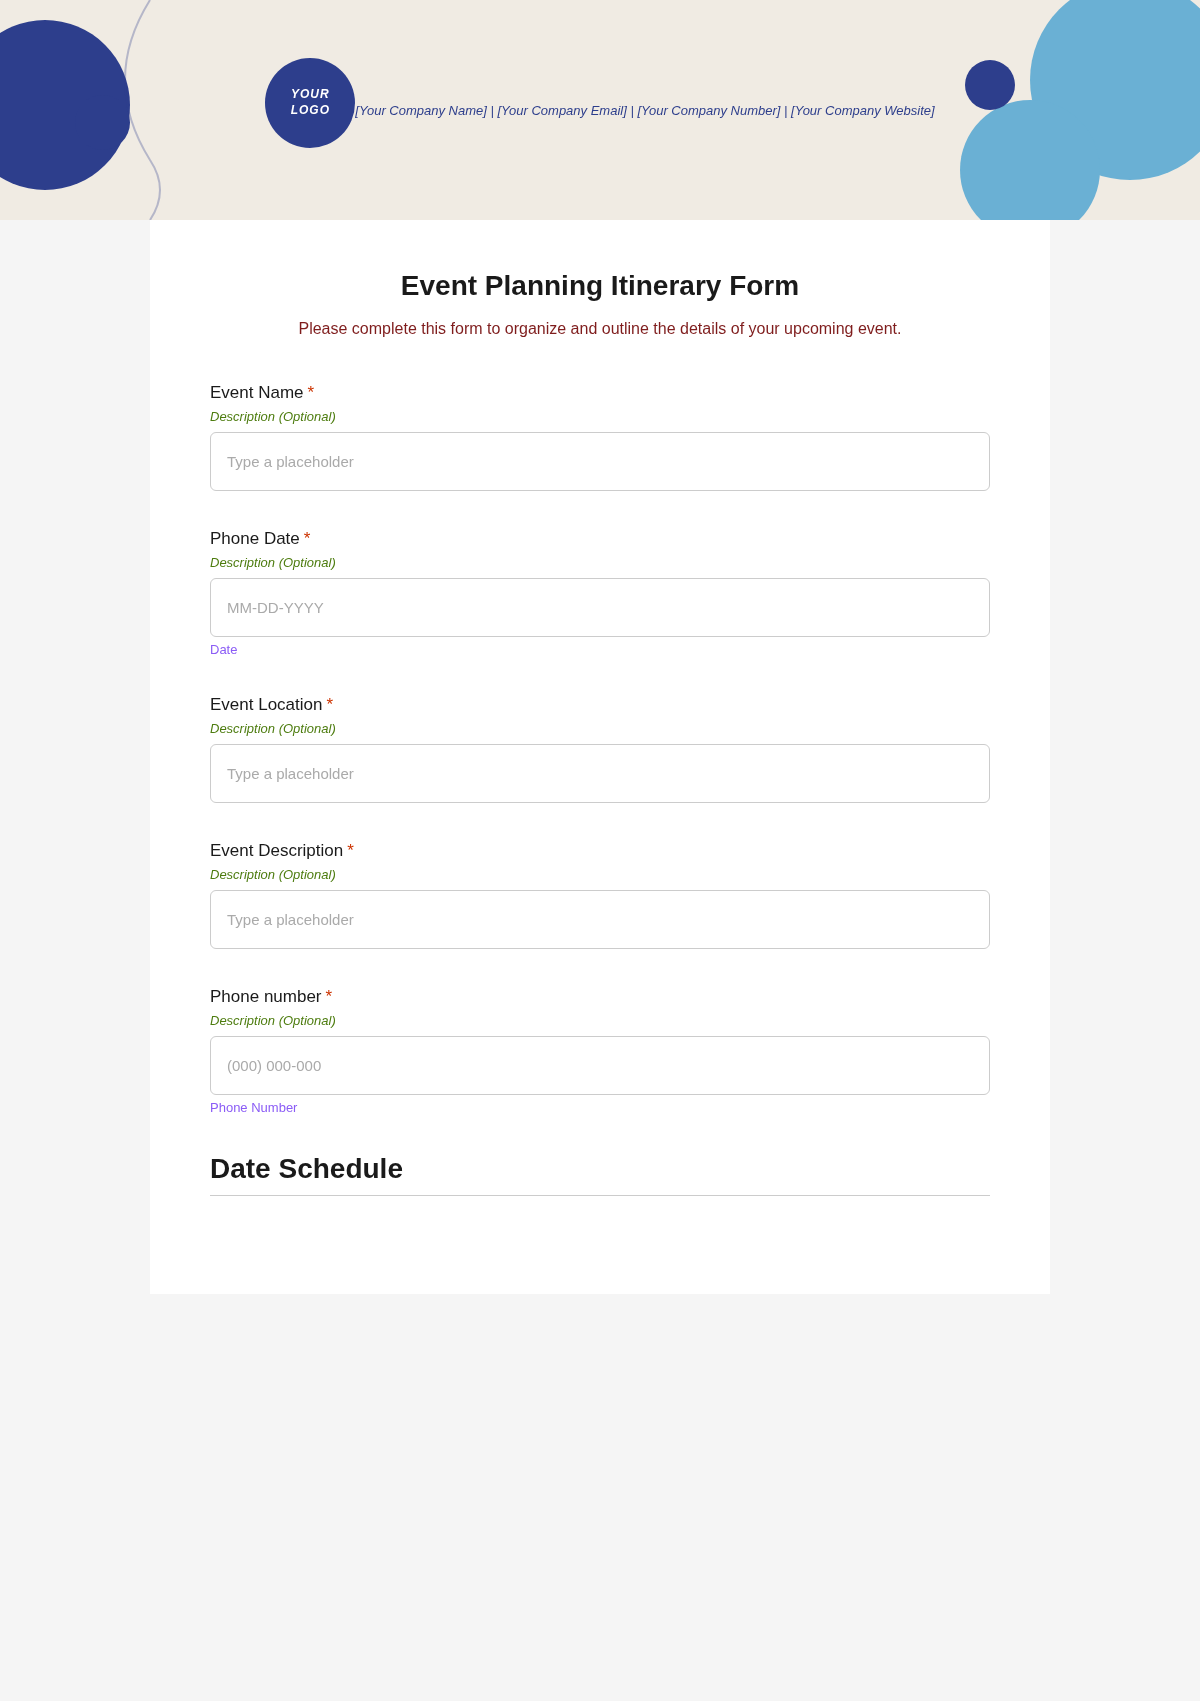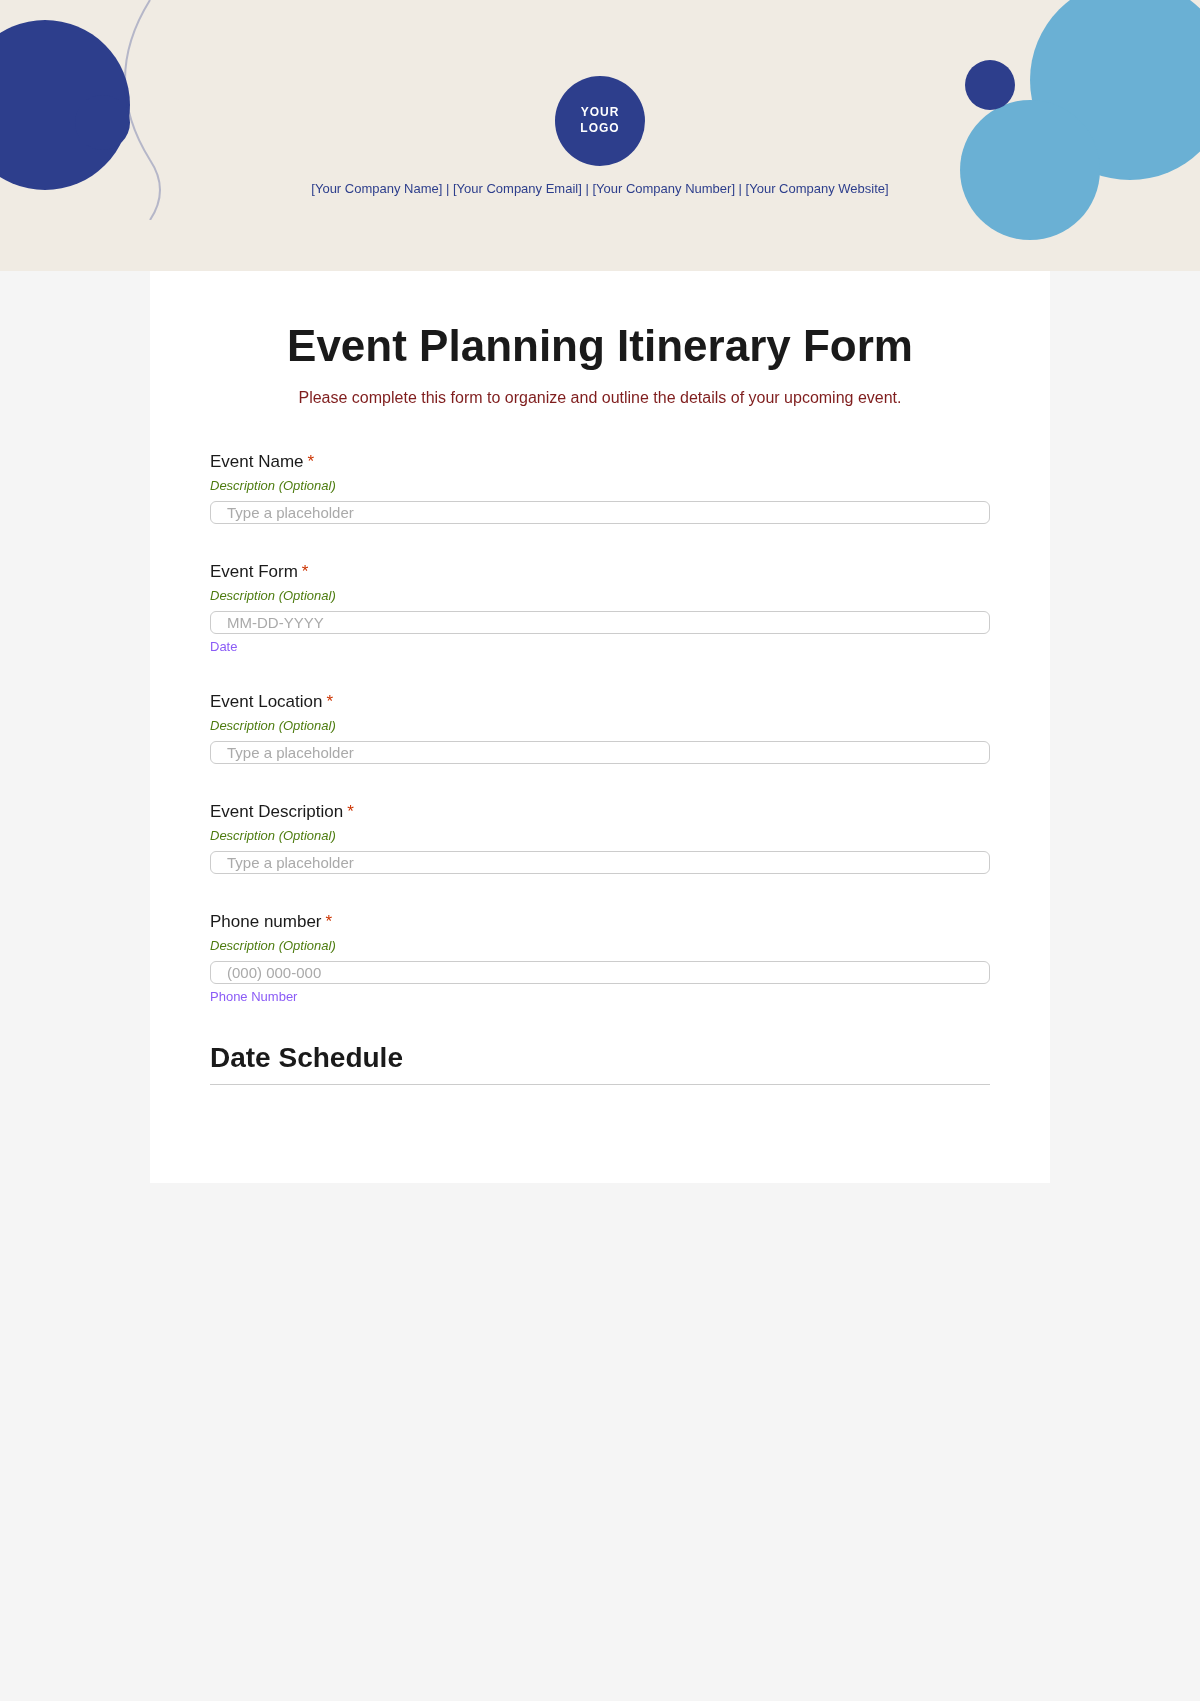--- a/index.html
+++ b/index.html
@@ -12,27 +12,28 @@
       font-family: 'Arial', sans-serif;
       background: #f5f5f5;
       width: 1200px;
       min-height: 1701px;
     }
 
     
     .header-banner {
       background-color: #f0ebe3;
       width: 100%;
-      height: 271px;
+      height: 220px;
       position: relative;
       overflow: hidden;
       display: flex;
       align-items: center;
       justify-content: center;
-      flex-direction: column;
+      flex-direction: row;
+      font-style: italic;
     }
 
     
     .circle-large-left {
       position: absolute;
       width: 170px;
       height: 170px;
       background-color: #2d3e8c;
       border-radius: 50%;
       left: -40px;
@@ -137,21 +138,21 @@
 
     
     .form-container {
       background: #ffffff;
       max-width: 900px;
       margin: 0 auto;
       padding: 50px 60px 60px 60px;
     }
 
     .form-title {
-      font-size: 44px;
+      font-size: 28px;
       font-weight: 900;
       color: #1a1a1a;
       text-align: center;
       margin-bottom: 18px;
     }
 
     .form-subtitle {
       font-size: 16px;
       color: #7f1d1d;
       text-align: center;
@@ -182,21 +183,21 @@
     }
 
     .field-hint {
       font-size: 13px;
       color: #8b5cf6;
       margin-top: 5px;
     }
 
     .text-input {
       width: 100%;
-      padding: 2px 16px;
+      padding: 20px 16px;
       border: 1.5px solid #cccccc;
       border-radius: 6px;
       font-size: 15px;
       color: #aaaaaa;
       outline: none;
       background: #ffffff;
     }
 
     .text-input::placeholder {
       color: #aaaaaa;
@@ -335,21 +336,21 @@
     <div class="field-label">
       <span>Event Name</span><span class="required-star">*</span>
     </div>
     <div class="field-description">Description (Optional)</div>
     <input class="text-input" type="text" placeholder="Type a placeholder" style="">
     <div class="field-hint"></div>
   </div>
 
   <div class="form-field">
     <div class="field-label">
-      <span>Event Form</span><span class="required-star">*</span>
+      <span>Phone Date</span><span class="required-star">*</span>
     </div>
     <div class="field-description">Description (Optional)</div>
     <input class="text-input" type="text" placeholder="MM-DD-YYYY" style="">
     <div class="field-hint">Date</div>
   </div>
 
   <div class="form-field">
     <div class="field-label">
       <span>Event Location</span><span class="required-star">*</span>
     </div>

